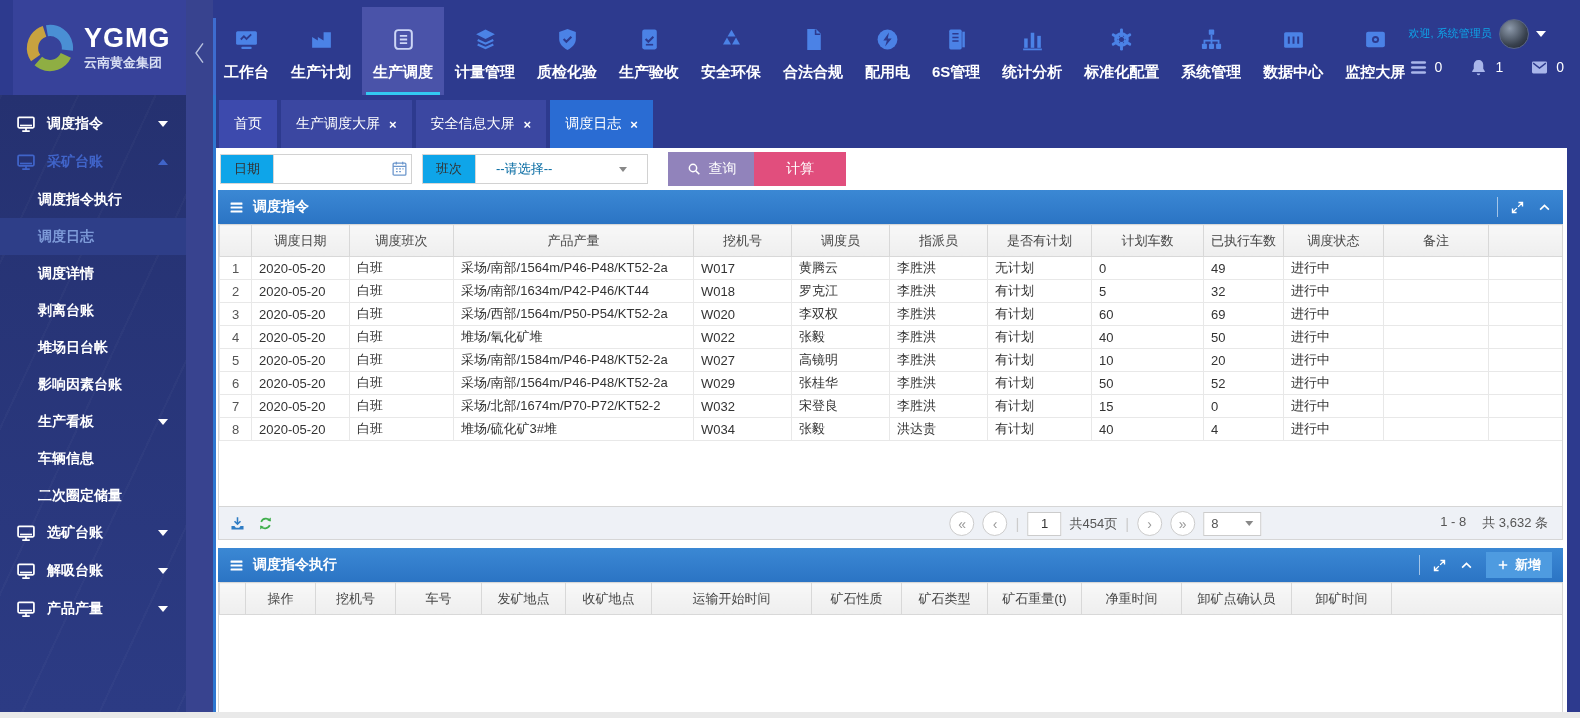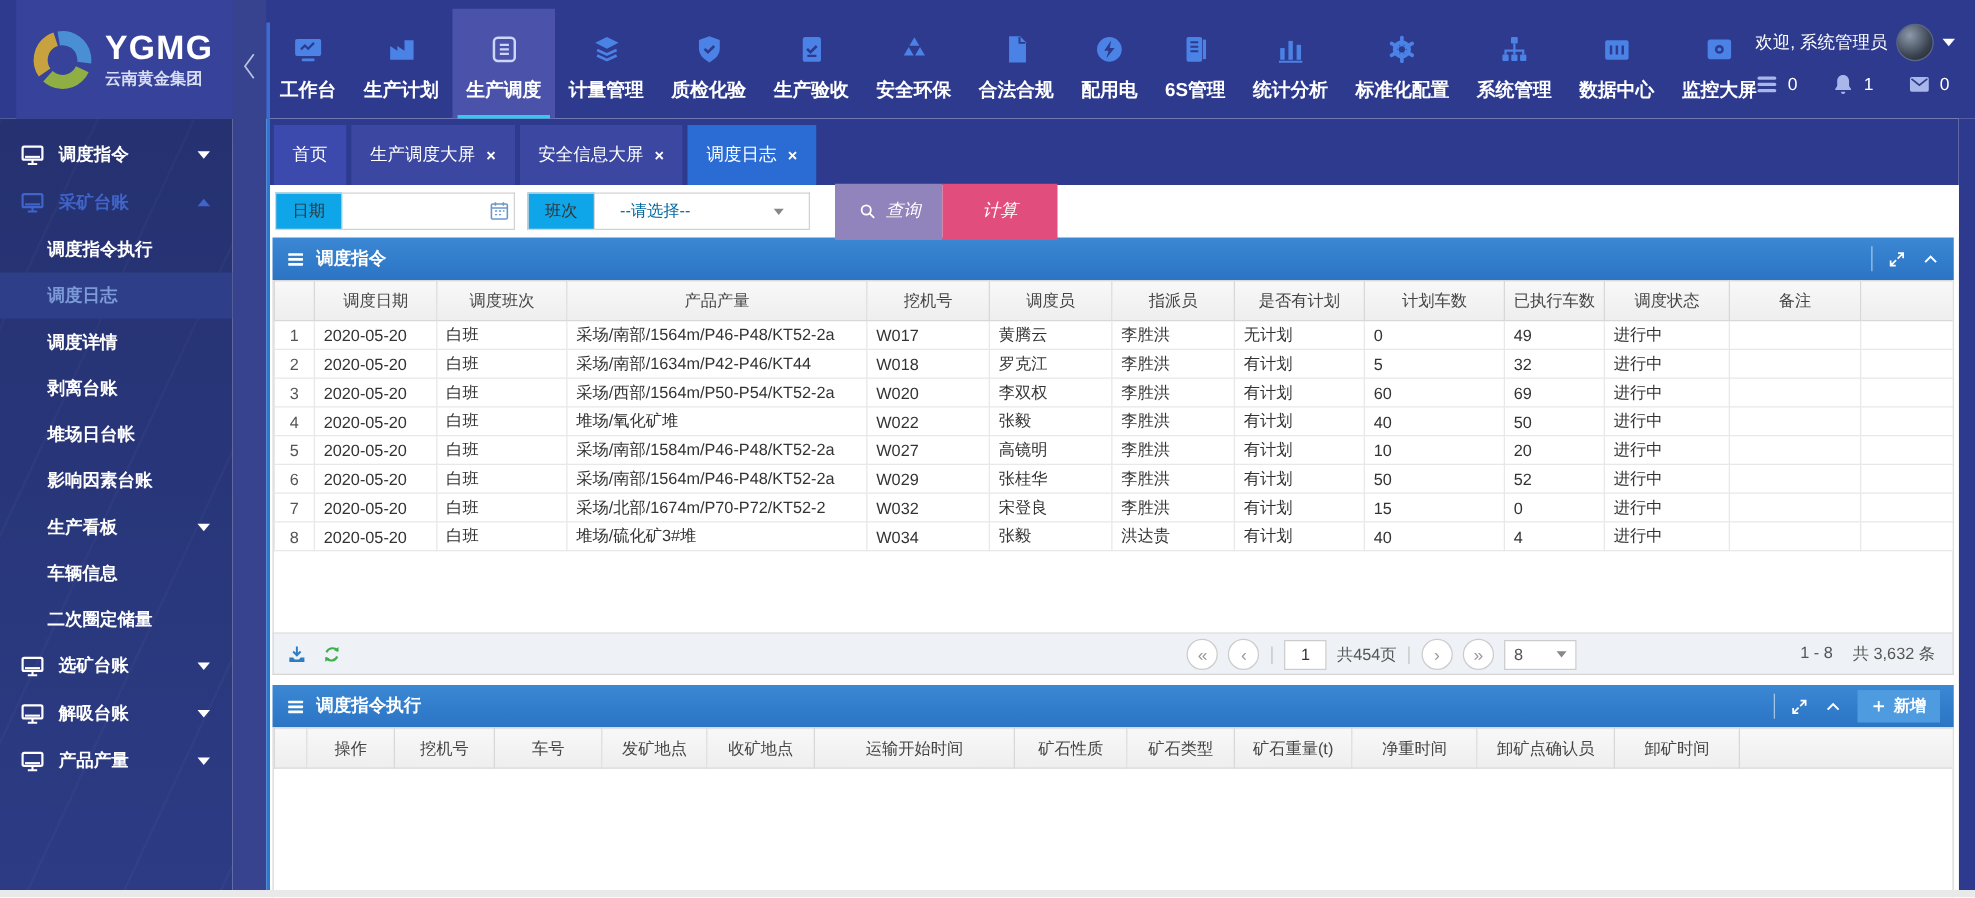--- a/index.html
+++ b/index.html
@@ -25,21 +25,21 @@
               padding:0 11px 13px; gap:11px; position:relative; cursor:pointer; }
   .nav-item .ni-icon { color:var(--nav-icon,#4b82e6); }
   .nav-item .ni-label { color:#fff; font-size:15px; font-weight:bold; white-space:nowrap; }
   .nav-item.active { background:var(--nav-active-bg,#4a53a9); }
   .nav-item.active .ni-icon { color:#cdd6f6; }
   .nav-item.active::after { content:''; position:absolute; left:4px; right:4px; bottom:0; height:3px;
                             background:var(--nav-underline,#33c9f2); }
 
   .user-area { position:absolute; right:6px; top:0; height:95px; display:flex; flex-direction:column;
                justify-content:center; align-items:flex-start; gap:9px; padding-right:10px; }
-  .welcome-row { display:flex; align-items:center; gap:7px; color:#ffffff; font-size:14px;justify-content:center; }
+  .welcome-row { display:flex; align-items:center; gap:7px; color:#0ea5e9; font-size:11px;justify-content:center; }
   .avatar { width:30px; height:30px; border-radius:50%; border:1px solid #5a6687;
             background:radial-gradient(circle at 35% 30%, #8d9aab, #39424f 62%, #1d2128); }
   .caret-down { width:0; height:0; border:5px solid transparent; border-top:6px solid currentColor; margin-top:5px; }
   .caret-up   { width:0; height:0; border:5px solid transparent; border-bottom:6px solid currentColor; margin-bottom:5px; }
   .welcome-row .caret-down { color:#fff; }
   .badge-row { display:flex; align-items:center; gap:27px; }
   .badge { display:flex; align-items:center; gap:7px; color:#fff; font-size:14px; cursor:pointer; }
   .badge .b-icon { color:var(--badge-icon,#a9b6ea); }
 
   
@@ -75,22 +75,22 @@
   .f-label { height:30px; line-height:28px; padding:0 13px; background:#0ea5e9; border:1px solid #d6d6d6;
              color:#333; font-size:13px; }
   .date-wrap { position:relative; }
   .date-input { width:138px; height:30px; border:1px solid #d2d2d2; border-left:none; padding:0 26px 0 8px;
                 font-size:13px; color:#333; outline:none; }
   .cal-btn { position:absolute; right:4px; top:6px; color:#6b96cc; cursor:pointer; }
   .fake-select { width:172px; height:30px; border:1px solid #d2d2d2; border-left:none; background:#fff;
                  display:flex; align-items:center; padding:0 20px; color:#0369a1; font-size:13px; cursor:pointer; }
   .fake-select .sel-caret { margin-left:auto; width:0; height:0; border:4px solid transparent;
                  border-top:5px solid #888; margin-top:4px; }
-  .btn { height:45px; display:flex; align-items:center; justify-content:center; gap:7px; color:#fff;
-         font-size:14px; border:none; cursor:pointer;font-style:italic; }
+  .btn { height:34px; display:flex; align-items:center; justify-content:center; gap:7px; color:#fff;
+         font-size:14px; border:none; cursor:pointer; }
   .btn-search { width:86px; background:var(--search-btn,#9183bb); margin-left:20px; }
   .btn-calc { width:92px; background:var(--calc-btn,#e14e7d); }
 
   .panel { margin:0 4px 0 2px; }
   .panel2 { margin-top:8px; }
   .panel-header { height:34px; display:flex; align-items:center; gap:9px; padding:0 11px;
                   background:linear-gradient(180deg,var(--panel-header-top,#3b88d4),var(--panel-header-bottom,#2b74c4));
                   color:#fff; font-size:14px; font-weight:bold; }
   .ph-tools { margin-left:auto; display:flex; align-items:center; gap:12px; }
   .vsep { width:1px; height:20px; background:rgba(255,255,255,.55); }

